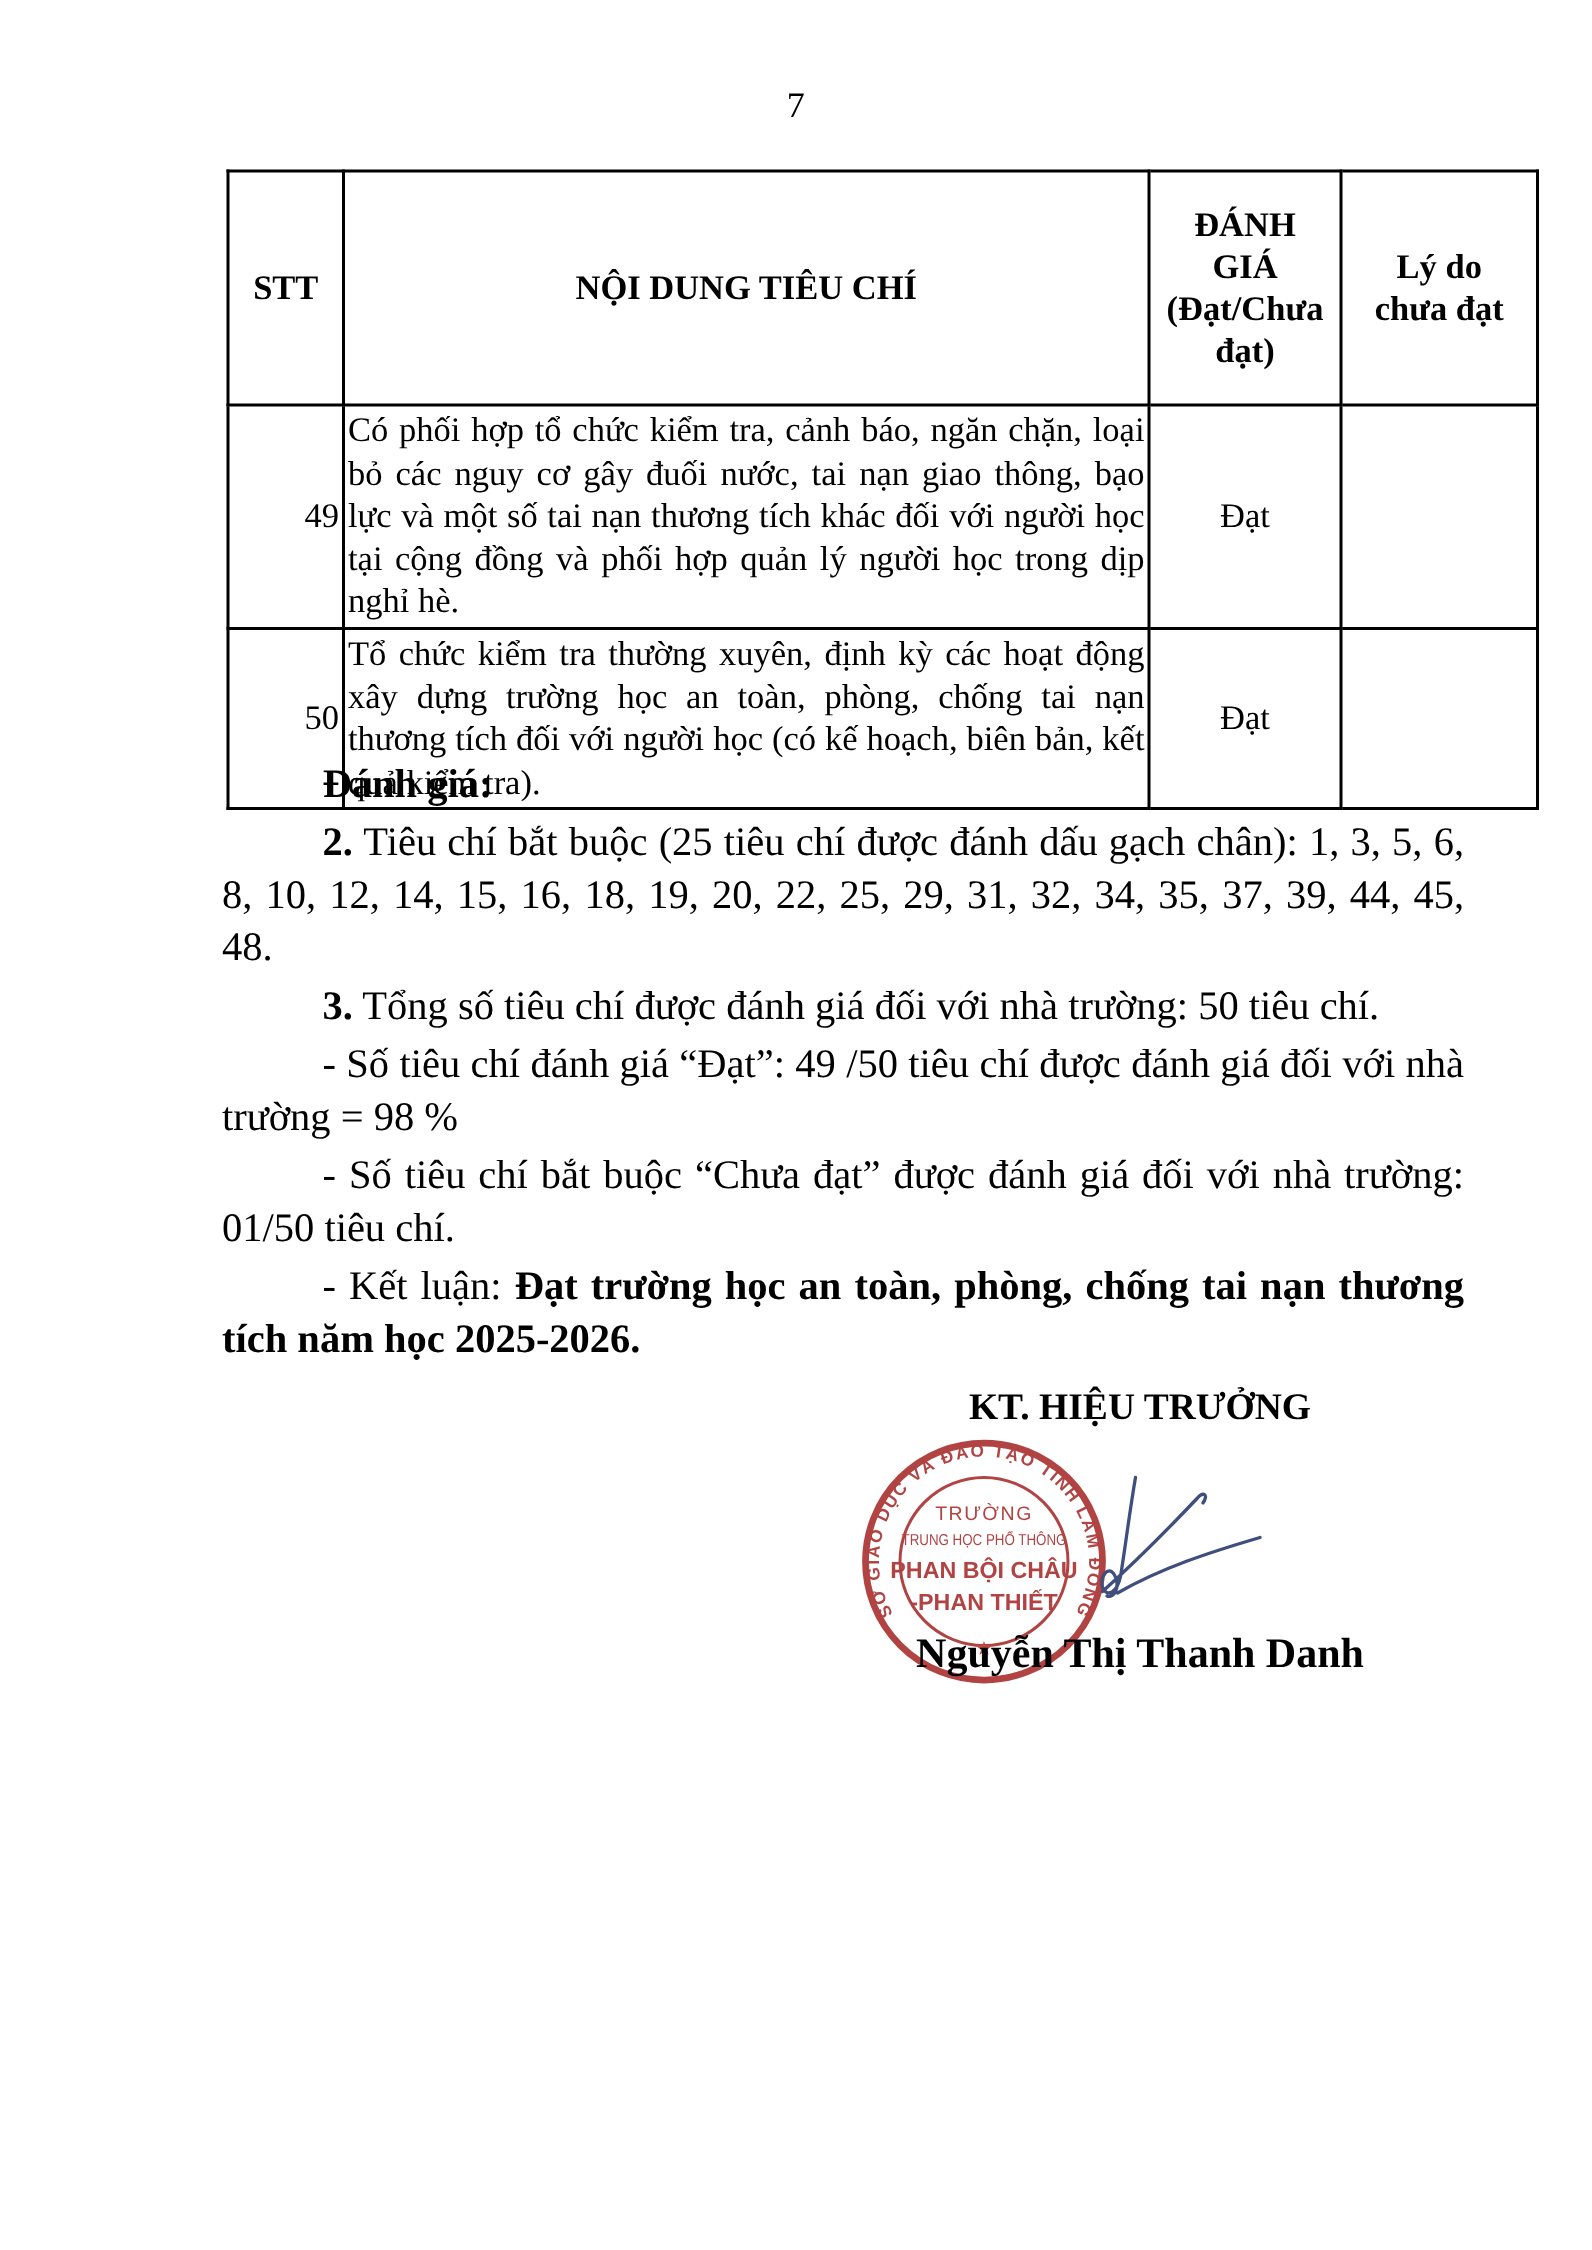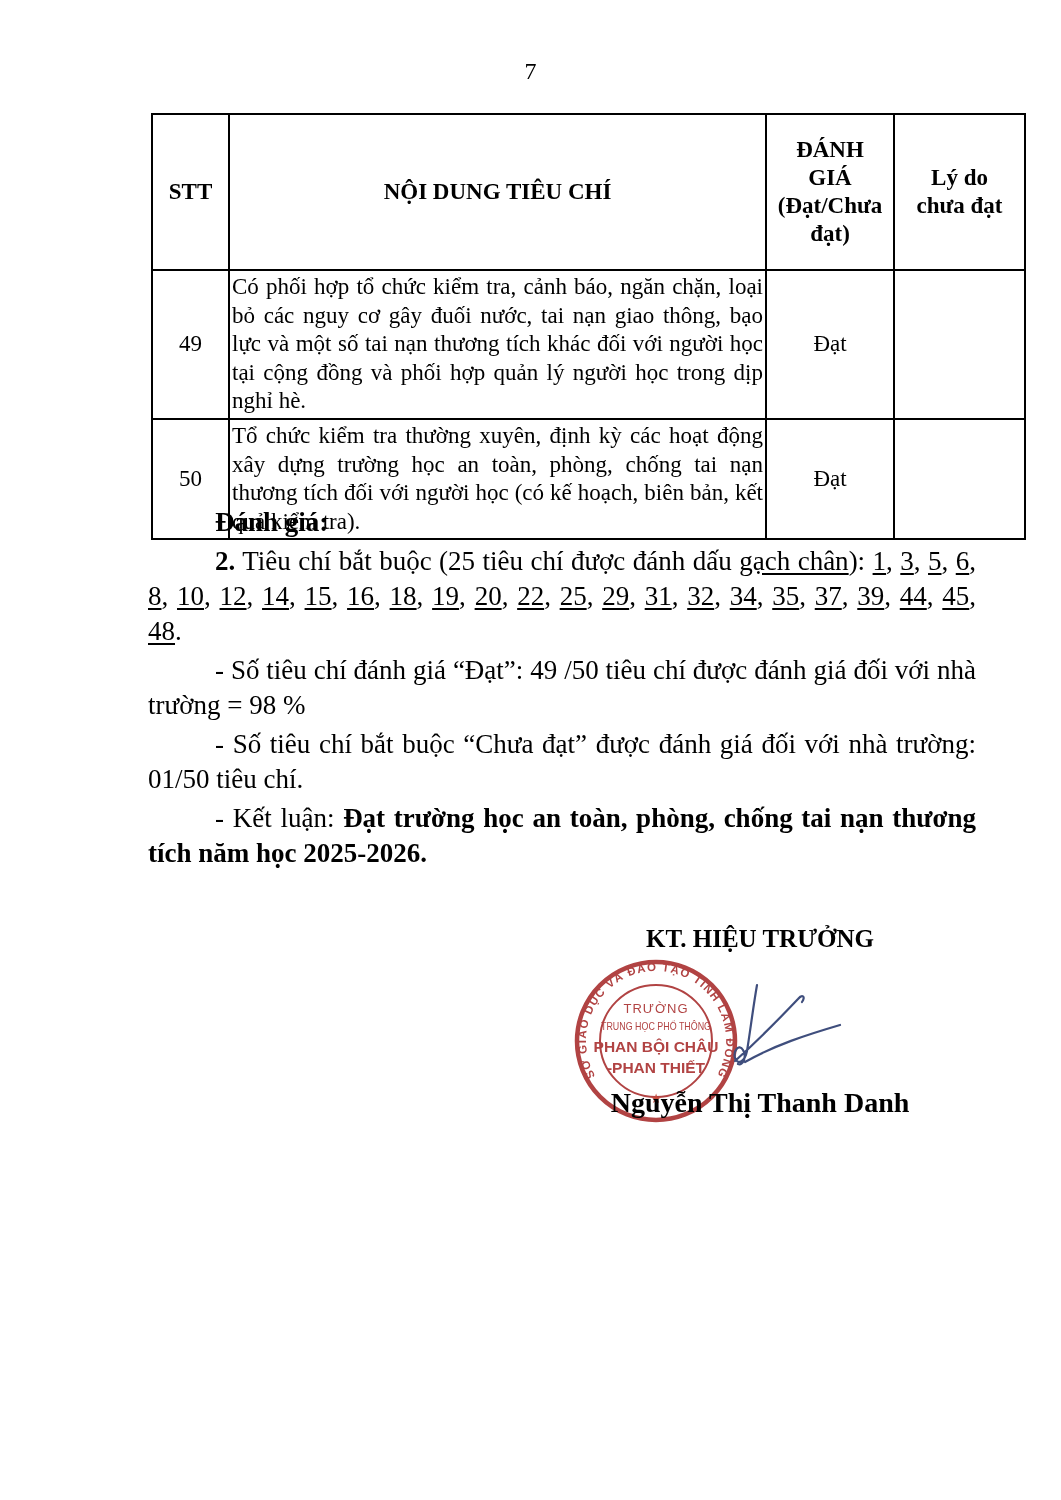--- a/index.html
+++ b/index.html
@@ -16,34 +16,34 @@
     position:absolute; top:113px; left:151px; width:873px;
     border-collapse:collapse; table-layout:fixed;
   }
   table.criteria th, table.criteria td {
     border:2px solid #000; font-size:23px; padding:2px;
   }
   table.criteria th {
     font-weight:bold; text-align:center; vertical-align:middle;
     line-height:28px; white-space:pre-line; padding:21px 2px;
   }
-  td.cell-stt   { text-align:center; vertical-align:middle; }
+  td.cell-stt   { text-align:right; vertical-align:middle; }
   td.cell-content {
     text-align:justify; vertical-align:top;
     line-height:28.6px; padding:1px 8px 4px 10px;
   }
   td.cell-rating { text-align:center; vertical-align:middle;margin-top:40px; }
   td.cell-reason { vertical-align:middle; }
   
   .eval {
     position:absolute; top:505px; left:148px; width:828px;
     font-size:27px; line-height:35px; text-align:justify;
   }
   .eval p { margin:0 0 4px 0; text-indent:67px; }
-  .eval .u { text-decoration:underline; text-underline-offset:3px; }
+  .eval .u { text-underline-offset:3px; }
   
   .sig-titles {
     position:absolute; top:922px; left:530px; width:460px;
     text-align:center; font-weight:bold; font-size:25px; line-height:33px;
   }
   .sig-name {
     position:absolute; top:1087px; left:530px; width:460px;
     text-align:center; font-weight:bold; font-size:28px;
   }
   .stamp-svg {
@@ -95,20 +95,21 @@
           <td class="cell-content">Tổ chức kiểm tra thường xuyên, định kỳ các hoạt động xây dựng trường học an toàn, phòng, chống tai nạn thương tích đối với người học (có kế hoạch, biên bản, kết quả kiểm tra).</td>
           <td class="cell-rating">Đạt</td>
           <td class="cell-reason"></td>
         </tr>
       </tbody>
   </table>
 
   <div class="eval">
     <p><b>Đánh giá:</b></p>
     <p><b>2.</b><span> Tiêu chí bắt buộc (25 tiêu chí được đánh dấu </span><span class="u">gạch chân</span><span>): </span><span id="req-numbers"><span class="u">1</span>, <span class="u">3</span>, <span class="u">5</span>, <span class="u">6</span>, <span class="u">8</span>, <span class="u">10</span>, <span class="u">12</span>, <span class="u">14</span>, <span class="u">15</span>, <span class="u">16</span>, <span class="u">18</span>, <span class="u">19</span>, <span class="u">20</span>, <span class="u">22</span>, <span class="u">25</span>, <span class="u">29</span>, <span class="u">31</span>, <span class="u">32</span>, <span class="u">34</span>, <span class="u">35</span>, <span class="u">37</span>, <span class="u">39</span>, <span class="u">44</span>, <span class="u">45</span>, <span class="u">48</span>.</span></p>
+    <p><b>3.</b><span> Tổng số tiêu chí được đánh giá đối với nhà trường: 50 tiêu chí.</span></p>
     <p>- Số tiêu chí đánh giá “Đạt”: 49 /50 tiêu chí được đánh giá đối với nhà trường = 98 %</p>
     <p>- Số tiêu chí bắt buộc “Chưa đạt” được đánh giá đối với nhà trường: 01/50 tiêu chí.</p>
     <p><span>- Kết luận: </span><b>Đạt trường học an toàn, phòng, chống tai nạn thương tích năm học 2025-2026.</b></p>
   </div>
 
   <div class="sig-titles">
     <div>KT. HIỆU TRƯỞNG</div>
   </div>
 
   <svg class="stamp-svg" viewBox="0 0 176 176">

